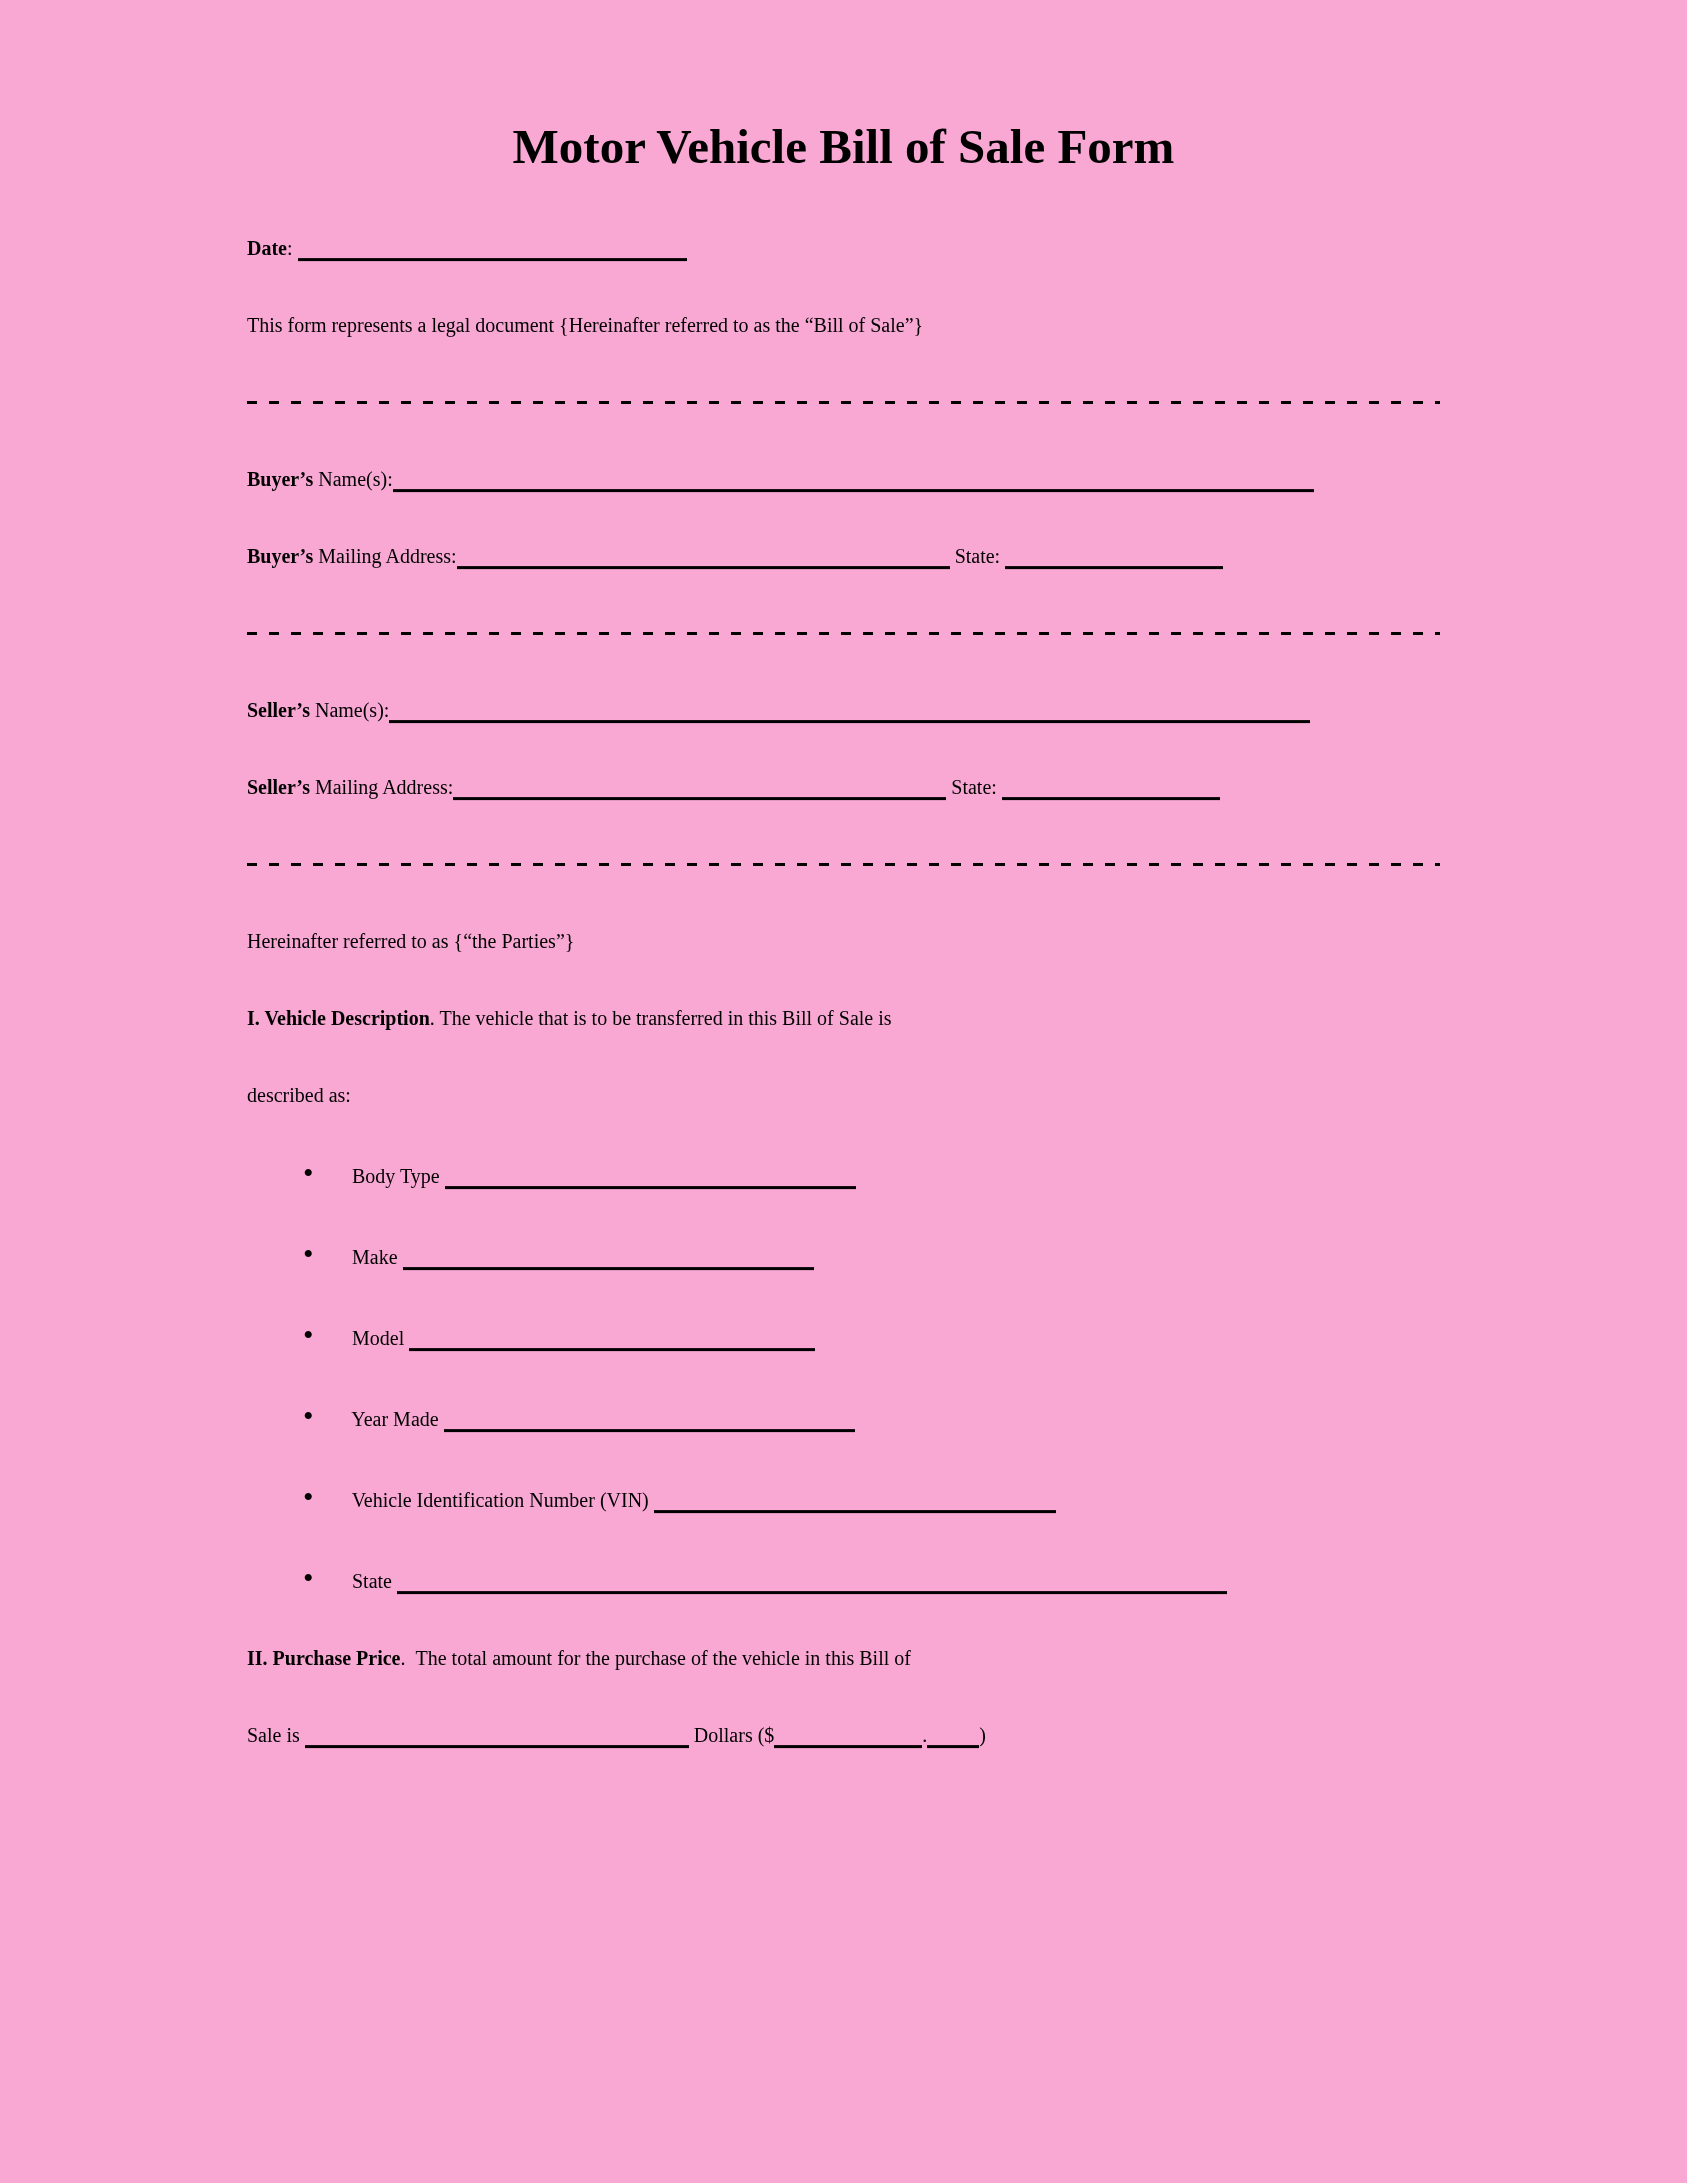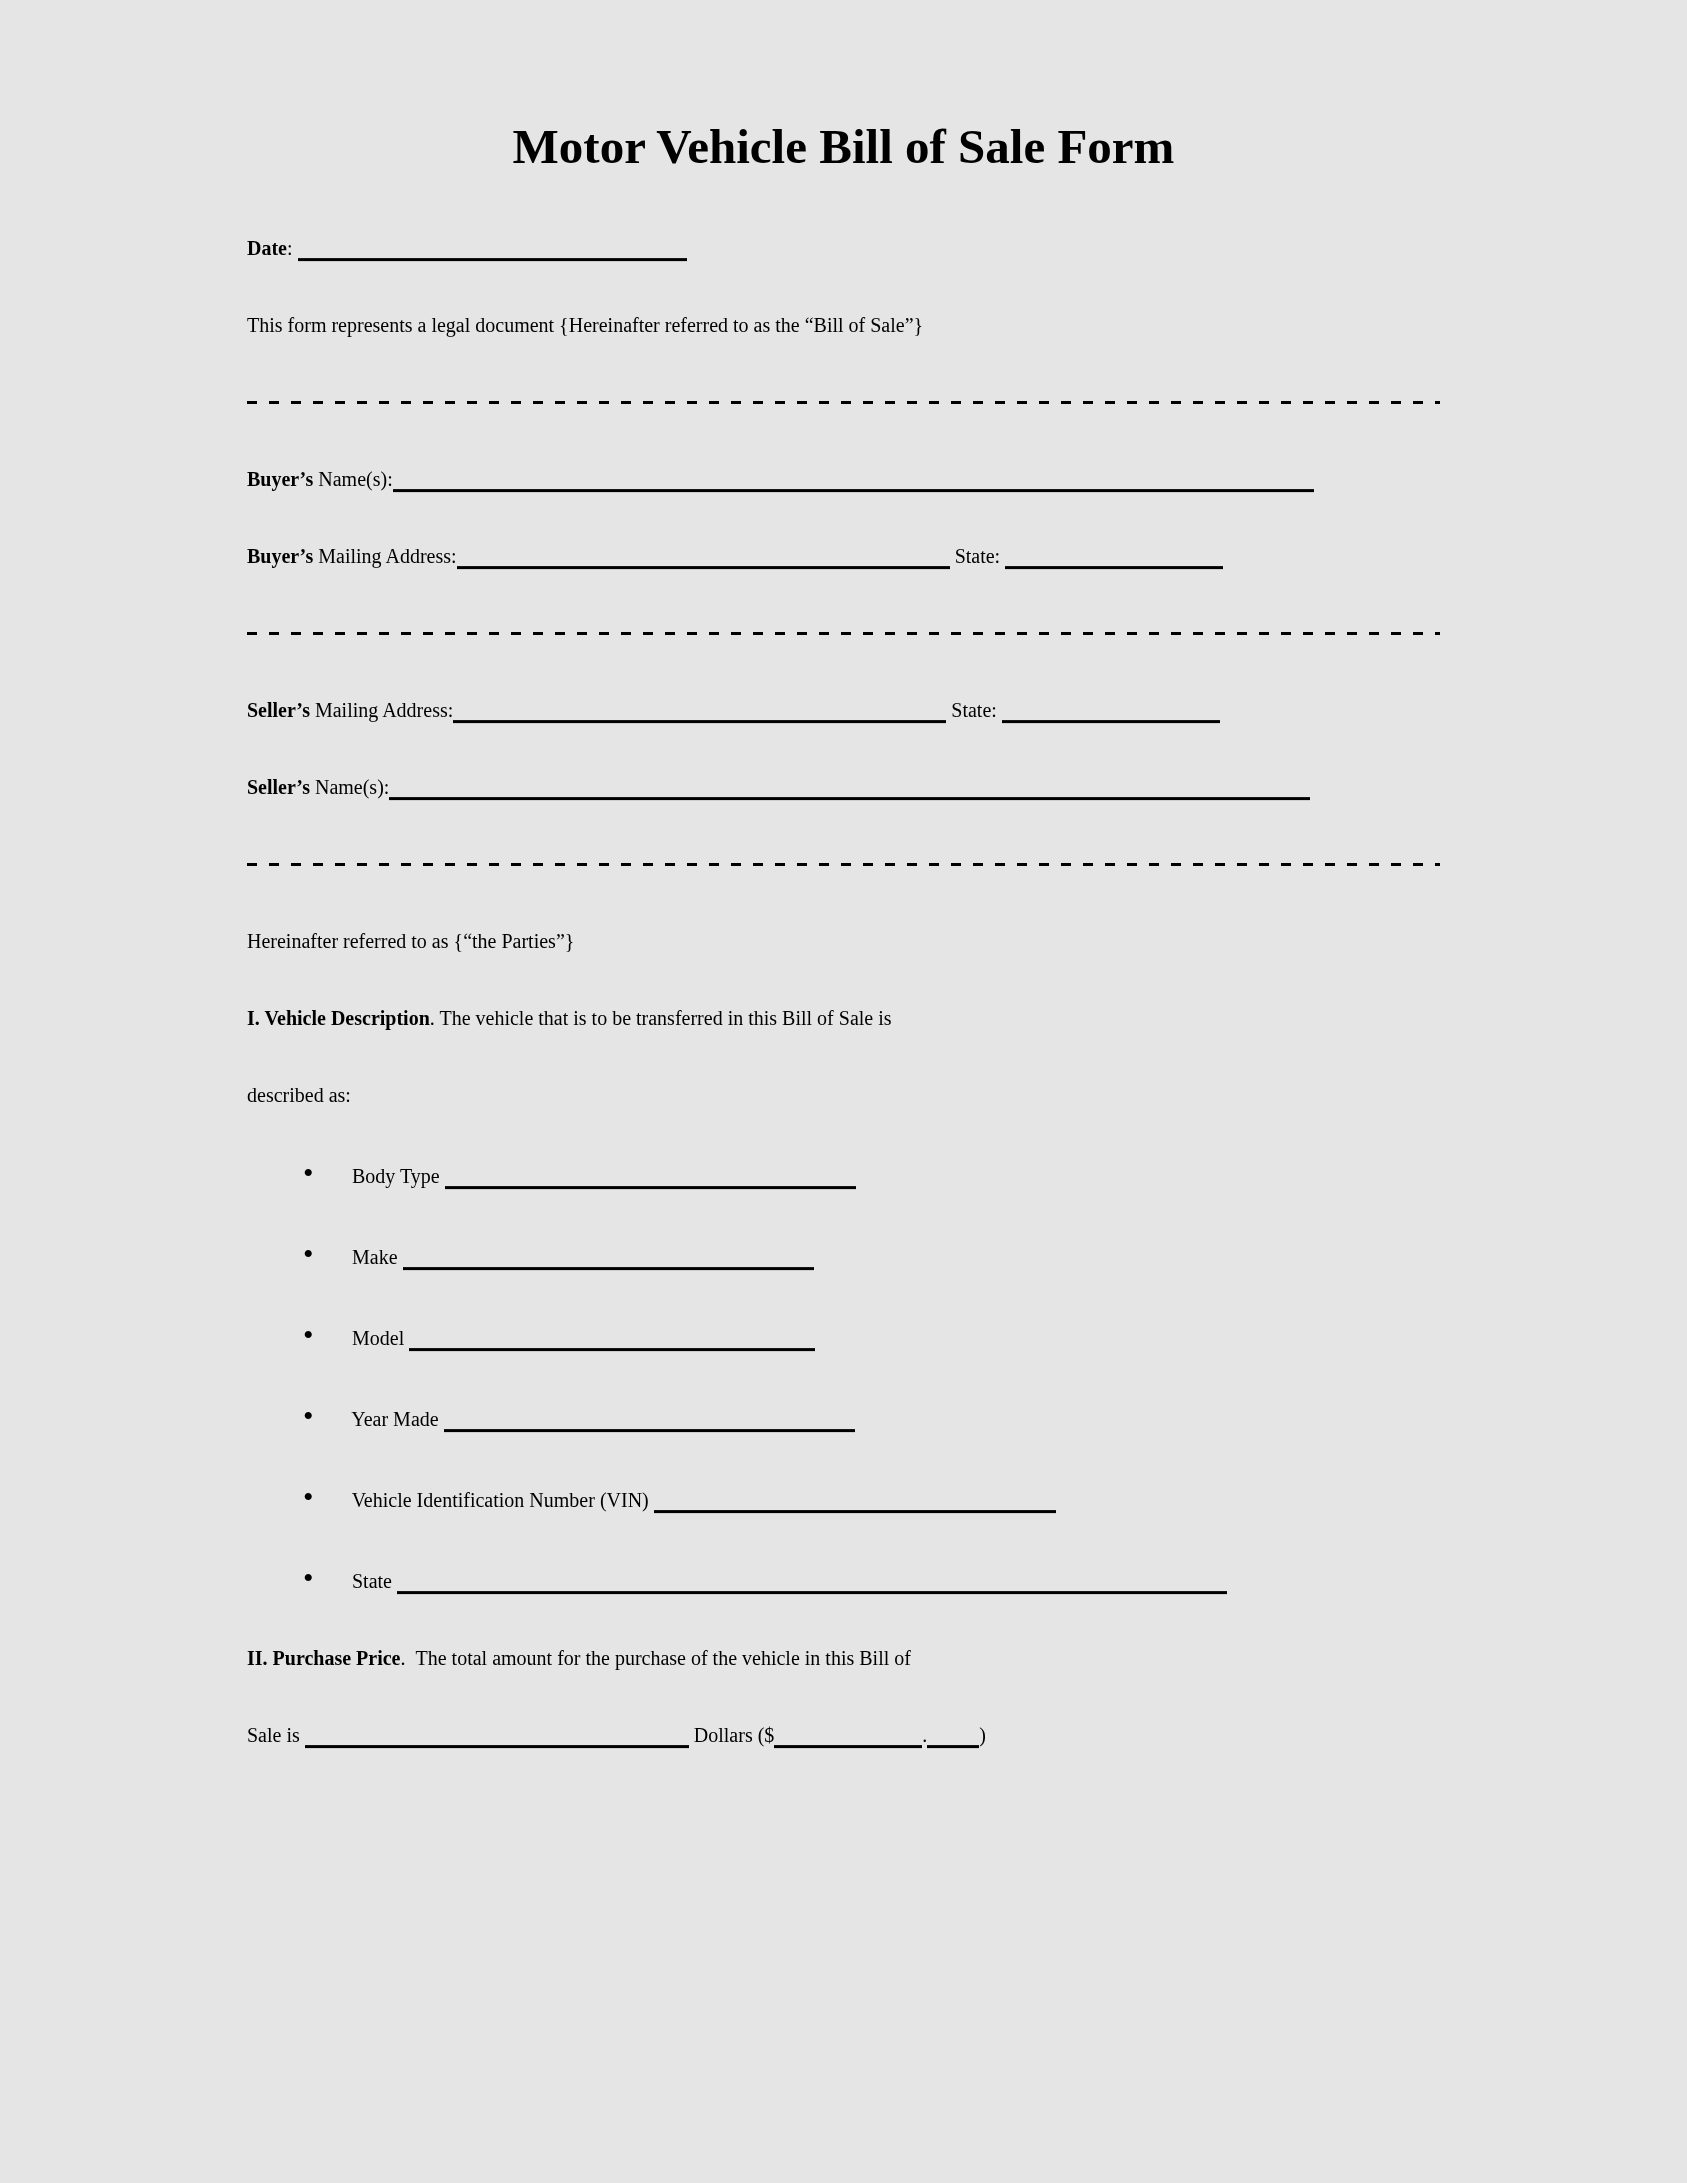--- a/index.html
+++ b/index.html
@@ -8,21 +8,21 @@
     width: 1687px;
     height: 2184px;
     font-family: "Liberation Serif", "DejaVu Serif", serif;
     color: #000000;
     position: relative;
   }
   .page {
     width: 1687px;
     height: 2184px;
     padding: 114px 247px 0 247px;
-    background: #e5e5e5;
+    background: #f9a8d4;
   }
   .title {
     font-size: 49px;
     font-weight: 700;
     text-align: center;
     line-height: 65px;
     margin-bottom: 31px;
     letter-spacing: 0px;
   }
   .line {
@@ -85,28 +85,28 @@
     <span>State:</span>
     <span class="blank" style="width:218px"></span>
   </div>
 
   <div class="divider-line">
     <div class="divider"></div>
   </div>
 
   <div class="line">
     <span class="b">Seller’s</span>
-    <span>Mailing Address:</span><span class="blank" style="width:493px"></span>
-    <span>State:</span>
-    <span class="blank" style="width:218px"></span>
+    <span>Name(s):</span><span class="blank" style="width:921px"></span>
   </div>
 
   <div class="line">
     <span class="b">Seller’s</span>
-    <span>Name(s):</span><span class="blank" style="width:921px"></span>
+    <span>Mailing Address:</span><span class="blank" style="width:493px"></span>
+    <span>State:</span>
+    <span class="blank" style="width:218px"></span>
   </div>
 
   <div class="divider-line">
     <div class="divider"></div>
   </div>
 
   <div class="line">Hereinafter referred to as {“the Parties”}</div>
 
   <div class="line">
     <span class="b">I. Vehicle Description</span><span>. The vehicle that is to be transferred in this Bill of Sale is</span>

